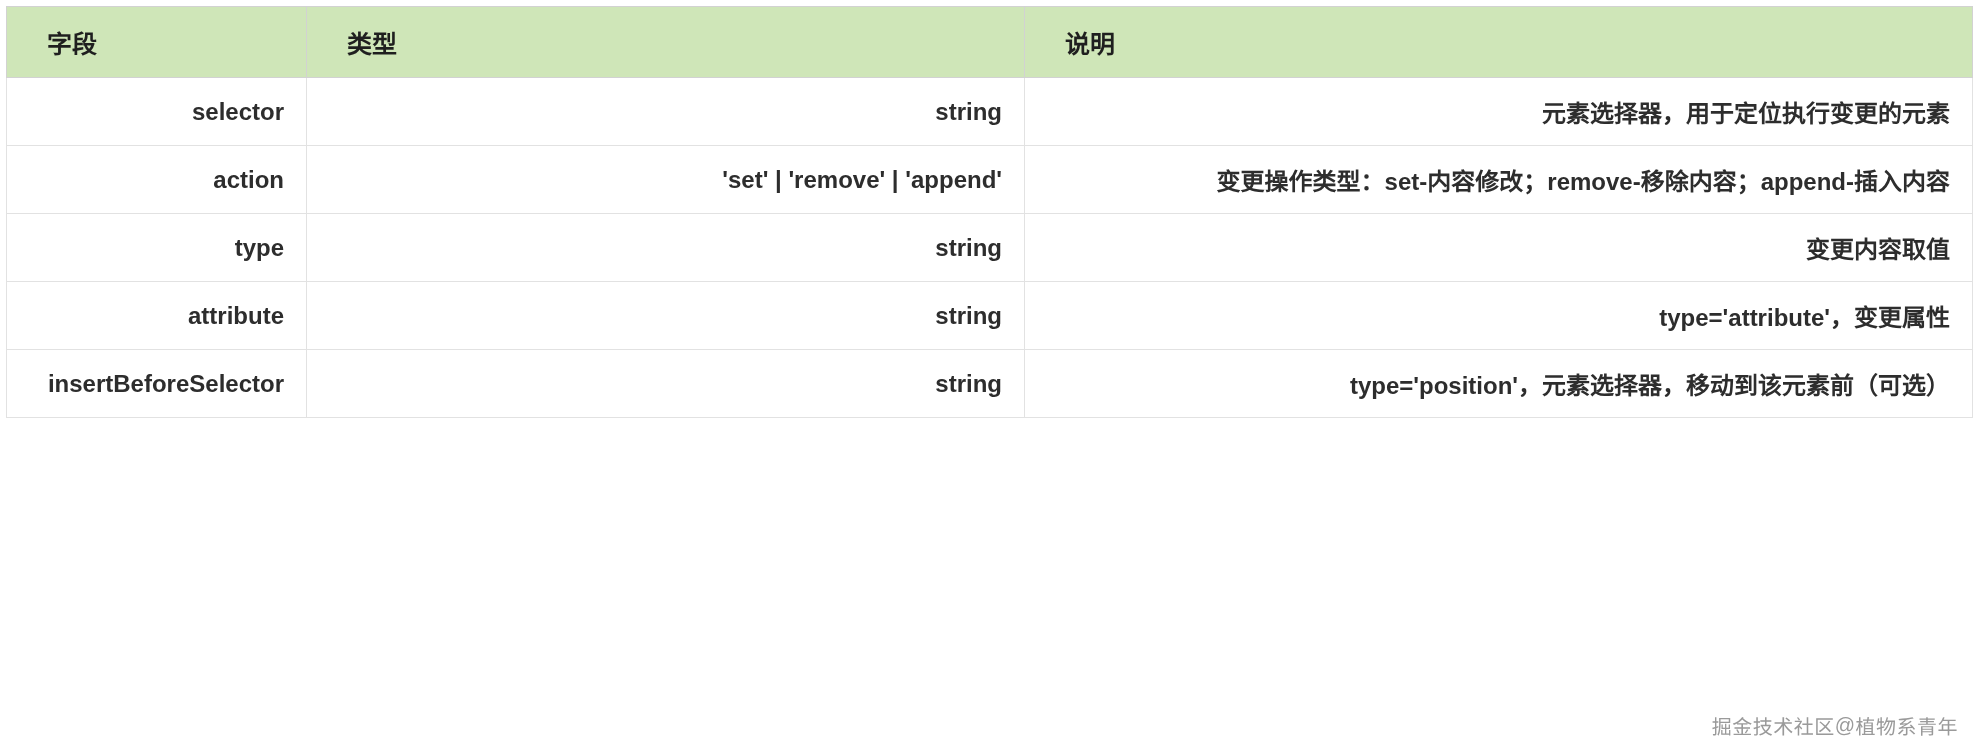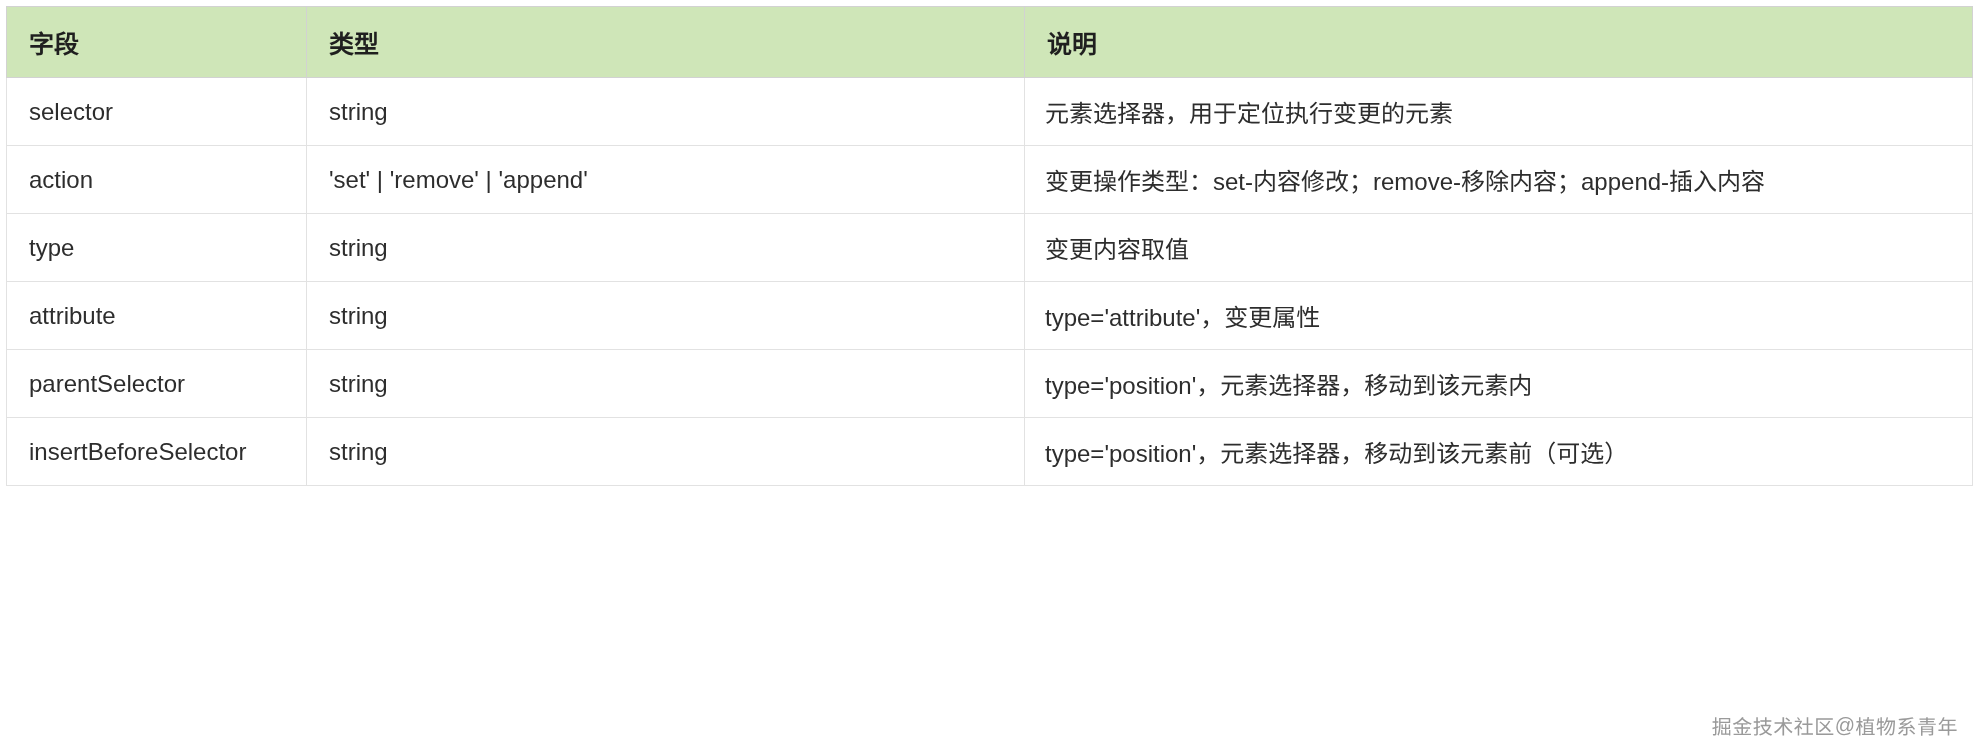--- a/index.html
+++ b/index.html
@@ -31,30 +31,30 @@
   table.spec-table col.c1 { width: 300px; }
   table.spec-table col.c2 { width: 718px; }
   table.spec-table col.c3 { width: 948px; }
 
   table.spec-table thead th {
     background: #cfe6b8;
     color: #1f1f1f;
     font-size: 25px;
     font-weight: bold;
     text-align: left;
-    padding: 17px 22px;
+    padding: 17px 40px;
     border: 1px solid #d2d2d2;
     height: 31px;
     box-sizing: border-box;
   }
   table.spec-table tbody td {
     font-size: 24px;
-    font-weight: normal;
+    font-weight: bold;
     color: #2d2d2d;
-    text-align: left;
+    text-align: right;
     padding: 16px 22px;
     border: 1px solid #e2e2e2;
     height: 48px;
     box-sizing: border-box;
     background: #ffffff;
     white-space: nowrap;
     overflow: hidden;
     text-overflow: ellipsis;
   }
   table.spec-table tbody td.col-desc {
@@ -109,25 +109,20 @@
         <td>type</td>
         <td>string</td>
         <td class="col-desc">变更内容取值</td>
       </tr>
       <tr>
         <td>attribute</td>
         <td>string</td>
         <td class="col-desc">type='attribute'，变更属性</td>
       </tr>
       <tr>
-        <td>parentSelector</td>
-        <td>string</td>
-        <td class="col-desc">type='position'，元素选择器，移动到该元素内</td>
-      </tr>
-      <tr>
         <td>insertBeforeSelector</td>
         <td>string</td>
         <td class="col-desc">type='position'，元素选择器，移动到该元素前（可选）</td>
       </tr>
     </tbody>
   </table>
 
   <div class="watermark">
     <span>掘金技术社区</span>
     <span class="wm-sep">@</span>

